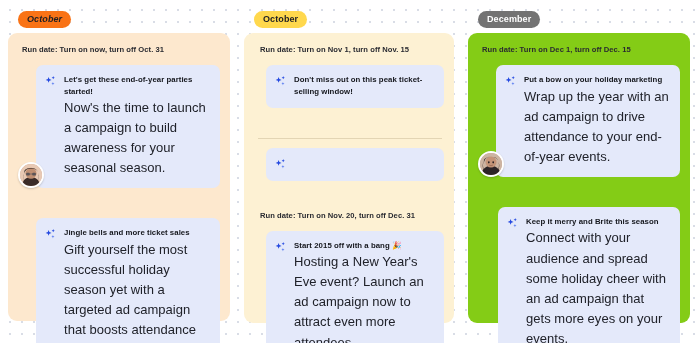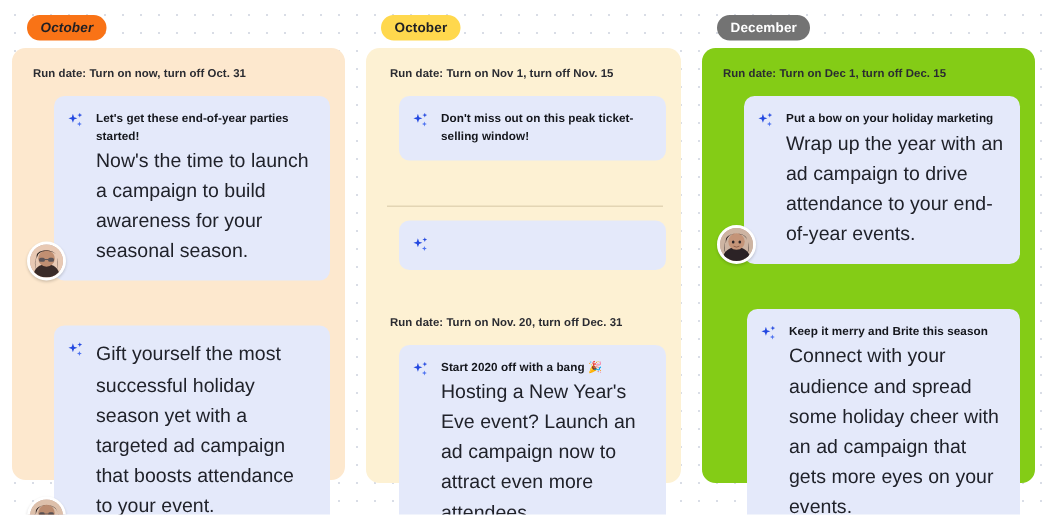--- a/index.html
+++ b/index.html
@@ -214,20 +214,21 @@
         </div>
         <div class="card">
           <span class="spark">
             <svg viewBox="0 0 24 24" aria-hidden="true">
               <path d="M8.5 3.5 L9.9 7.6 L14 9 L9.9 10.4 L8.5 14.5 L7.1 10.4 L3 9 L7.1 7.6 Z" fill="#2348e0"></path>
               <path d="M17 2 L17.8 4.2 L20 5 L17.8 5.8 L17 8 L16.2 5.8 L14 5 L16.2 4.2 Z" fill="#2348e0"></path>
               <path d="M16.5 13 L17.3 15.2 L19.5 16 L17.3 16.8 L16.5 19 L15.7 16.8 L13.5 16 L15.7 15.2 Z" fill="#4f74f0"></path>
             </svg>
           </span>
           <div class="card-text">
+            <div class="card-title">Jingle bells and more ticket sales</div>
             <div class="card-body">Gift yourself the most successful holiday season yet with a targeted ad campaign that boosts attendance to your event.</div>
           </div>
         </div>
       </div>
 
     </div>
   </div>
 
   <div class="column col-november">
     <div class="badge badge-yellow">October</div>
@@ -271,21 +272,21 @@
         <div class="card no-avatar">
           <span class="spark">
             <svg viewBox="0 0 24 24" aria-hidden="true">
               <path d="M8.5 3.5 L9.9 7.6 L14 9 L9.9 10.4 L8.5 14.5 L7.1 10.4 L3 9 L7.1 7.6 Z" fill="#2348e0"></path>
               <path d="M17 2 L17.8 4.2 L20 5 L17.8 5.8 L17 8 L16.2 5.8 L14 5 L16.2 4.2 Z" fill="#2348e0"></path>
               <path d="M16.5 13 L17.3 15.2 L19.5 16 L17.3 16.8 L16.5 19 L15.7 16.8 L13.5 16 L15.7 15.2 Z" fill="#4f74f0"></path>
             </svg>
           </span>
           <div class="card-text">
             <div class="card-title">
-              <span>Start 2020 off with a bang</span>
+              <span>Start 2015 off with a bang</span>
               <span class="emoji">🎉</span>
             </div>
             <div class="card-body">Hosting a New Year's Eve event? Launch an ad campaign now to attract even more attendees.</div>
           </div>
         </div>
       </div>
 
     </div>
   </div>
 

